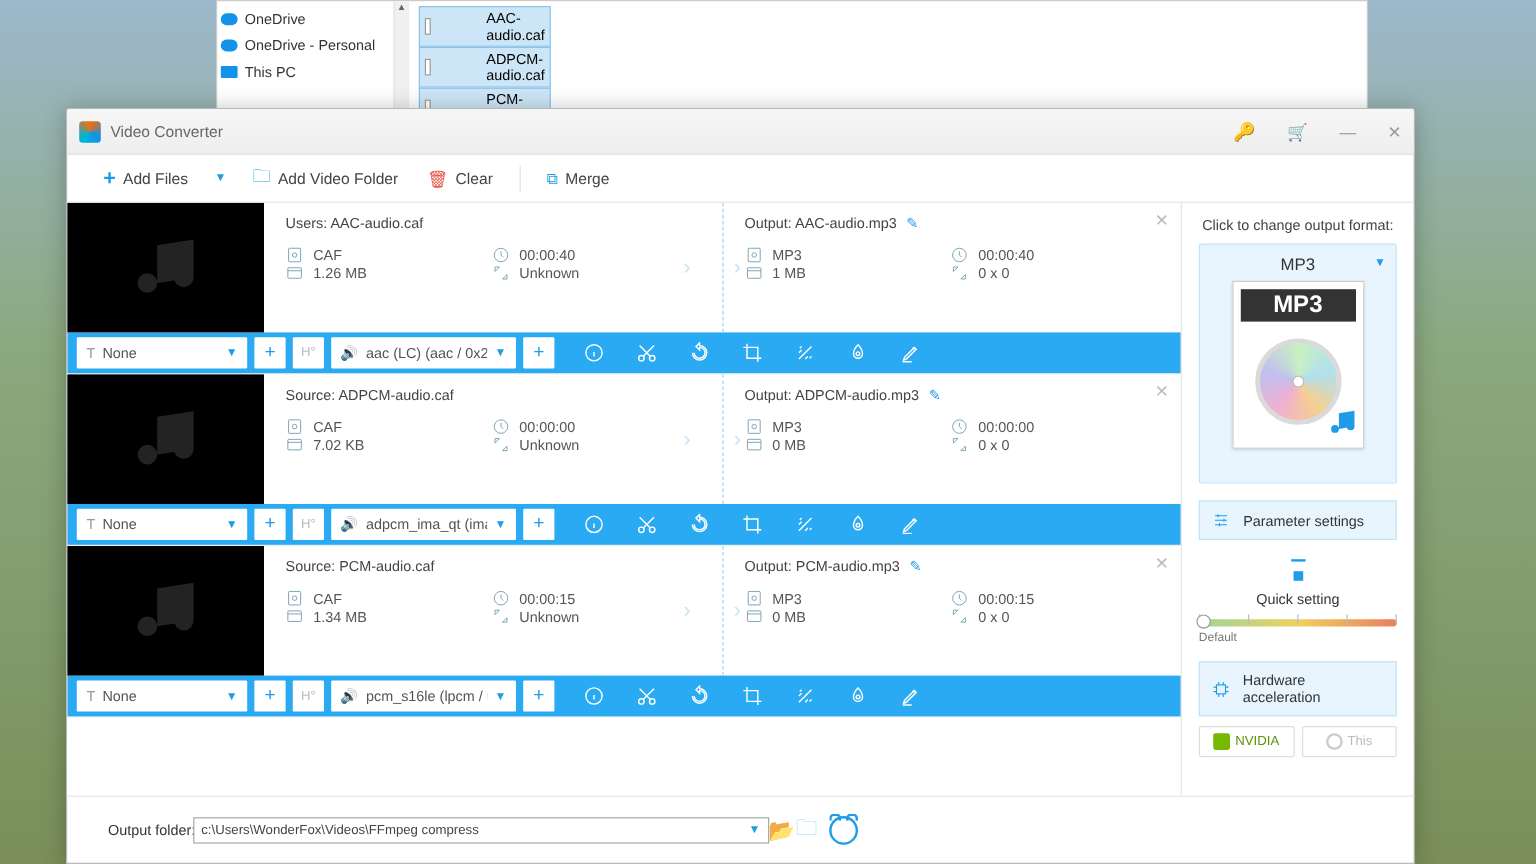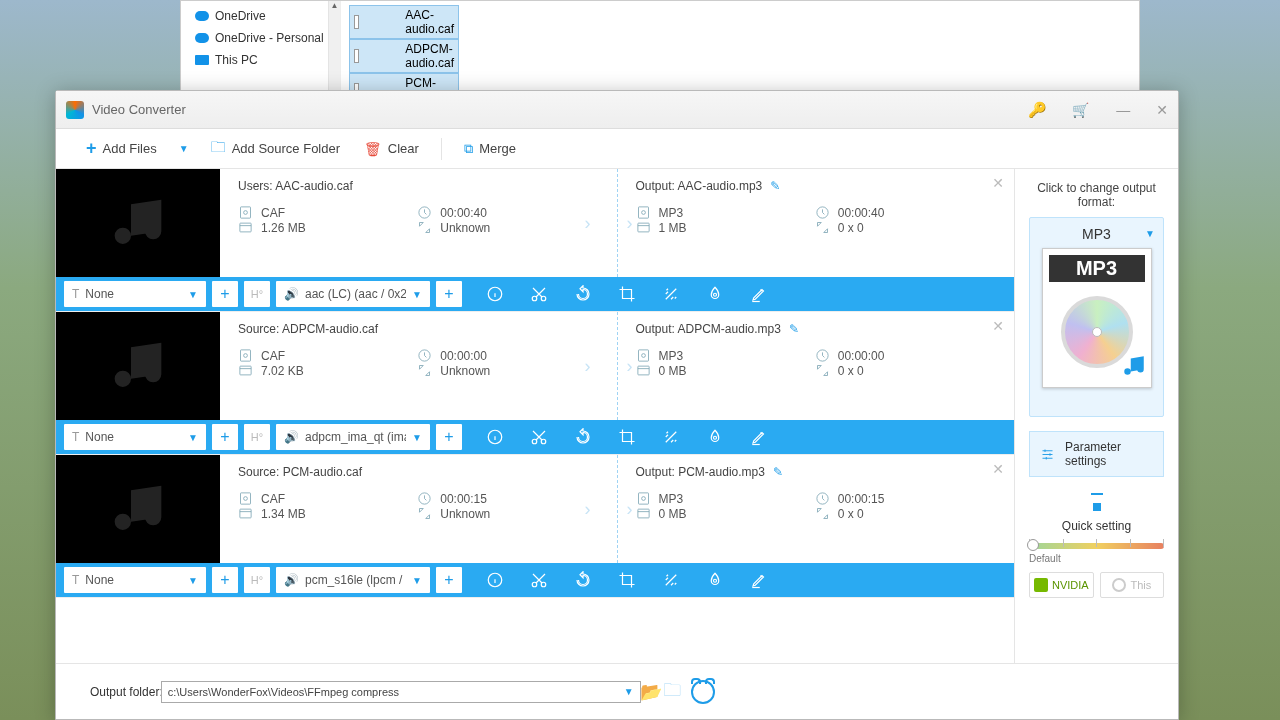--- a/index.html
+++ b/index.html
@@ -3,21 +3,21 @@
 <meta charset="utf-8">
 <style>
 * { margin: 0; padding: 0; box-sizing: border-box; font-family: "Segoe UI", Arial, sans-serif; }
 body { width: 1280px; height: 720px; background: linear-gradient(to bottom, #9db8cc 0%, #8ba97f 40%, #7a8f5a 100%); position: relative; overflow: hidden; }
 
 
 .explorer { position: absolute; left: 180px; top: 0; width: 960px; height: 92px; background: #fff; border: 1px solid #ccc; display: flex; }
 .explorer .nav { width: 160px; border-right: 1px solid #eee; font-size: 12px; padding: 4px 0; position: relative; }
 .explorer .nav .scrollbar { position: absolute; right: 0; top: 0; bottom: 0; width: 12px; background: #f0f0f0; border-left: 1px solid #e4e4e4; }
 .explorer .nav .track-arrow { height: 10px; font-size: 8px; color: #666; text-align: center; line-height: 10px; }
-.explorer .nav-item { display: flex; align-items: center; gap: 6px; padding: 4px 14px; color: #333; }
+.explorer .nav-item { display: flex; align-items: center; gap: 6px; padding: 4px 3px; color: #333; }
 .explorer .files { flex: 1; padding: 4px 8px; font-size: 12px; }
 .explorer .file-item { display: flex; align-items: center; gap: 6px; padding: 2px 4px; width: 110px; }
 .explorer .file-item.sel { background: #cde6f7; border: 1px solid #8cc3ea; gap: 46px; }
 .explorer .file-item:not(.sel) { border: 1px solid transparent; }
 .cloud-icon { width: 14px; height: 10px; background: #1292e8; border-radius: 5px; position: relative; }
 .pc-icon { width: 14px; height: 10px; background: #1292e8; border-radius: 1px; }
 .doc-icon { width: 12px; height: 14px; background: #fff; border: 1px solid #999; }
 
 
 .app { position: absolute; left: 55px; top: 90px; width: 1124px; height: 630px; background: #fff; border: 1px solid #b9b9b9; border-radius: 3px 3px 0 0; box-shadow: 0 2px 20px rgba(0,0,0,.25); display: flex; flex-direction: column; }
@@ -33,21 +33,21 @@
 .toolbar .btn { display: flex; align-items: center; gap: 6px; padding: 4px 10px; cursor: pointer; }
 .toolbar .sep { width: 1px; height: 22px; background: #e4e4e4; margin: 0 8px; }
 .toolbar .chev { color: #1e9ce8; font-size: 10px; padding: 0 8px; }
 .plus-blue { color: #1e9ce8; font-weight: bold; font-size: 18px; }
 .folder-blue { color: #1e9ce8; font-size: 15px; }
 .trash-red { color: #e74c3c; font-size: 14px; }
 .merge-blue { color: #1e9ce8; font-size: 13px; }
 
 .content { flex: 1; display: flex; overflow: hidden; }
 .list { flex: 1; overflow-y: auto; background: #fff; }
-.side { width: 164px; border-left: 1px solid #e5e5e5; padding: 10px 14px; font-size: 12px; color: #333; }
+.side { width: 194px; border-left: 1px solid #e5e5e5; padding: 10px 14px; font-size: 12px; color: #333; }
 
 
 .row { display: flex; flex-direction: column; border-bottom: 1px solid #eee; }
 .row-top { display: flex; height: 108px; position: relative; }
 .thumb { width: 164px; background: #000; display: flex; align-items: center; justify-content: center; }
 .note { width: 56px; height: 56px; opacity: .35; }
 .note svg { fill: #777; }
 .half { flex: 1; padding: 10px 20px 8px 18px; font-size: 12px; color: #444; position: relative; }
 .half.src { border-right: 1px dashed #9fd3f4; }
 .half .hdg { margin-bottom: 12px; display: flex; align-items: center; gap: 8px; }
@@ -161,21 +161,21 @@
   </div>
 
   <div class="toolbar">
     <div class="btn">
         <span class="plus-blue">+</span>
         <span>Add Files</span>
       </div>
     <span class="chev">▼</span>
     <div class="btn">
         <span class="folder-blue">🗀</span>
-        <span>Add Source Folder</span>
+        <span>Add Video Folder</span>
       </div>
     <div class="btn">
         <span class="trash-red">🗑</span>
         <span>Clear</span>
       </div>
     <div class="sep"></div>
     <div class="btn">
         <span class="merge-blue">⧉</span>
         <span>Merge</span>
       </div>
@@ -603,20 +603,29 @@
         <div class="ticks">
             <span></span>
             <span></span>
             <span></span>
             <span></span>
             <span></span>
           </div>
         <div class="knob"></div>
       </div>
       <div class="slabel">Default</div>
+      <div class="side-btn hw">
+          <span class="ic">
+            <svg viewBox="0 0 24 24">
+              <rect x="6" y="6" width="12" height="12"></rect>
+              <path d="M9 2v4M15 2v4M9 18v4M15 18v4M2 9h4M2 15h4M18 9h4M18 15h4"></path>
+            </svg>
+          </span>
+          <span>Hardware acceleration</span>
+        </div>
       <div class="gpu-row">
         <div class="gpu nv">
             <span class="logo"></span>
             <span>NVIDIA</span>
           </div>
         <div class="gpu in">
             <span class="logo"></span>
             <span>This</span>
           </div>
       </div>

